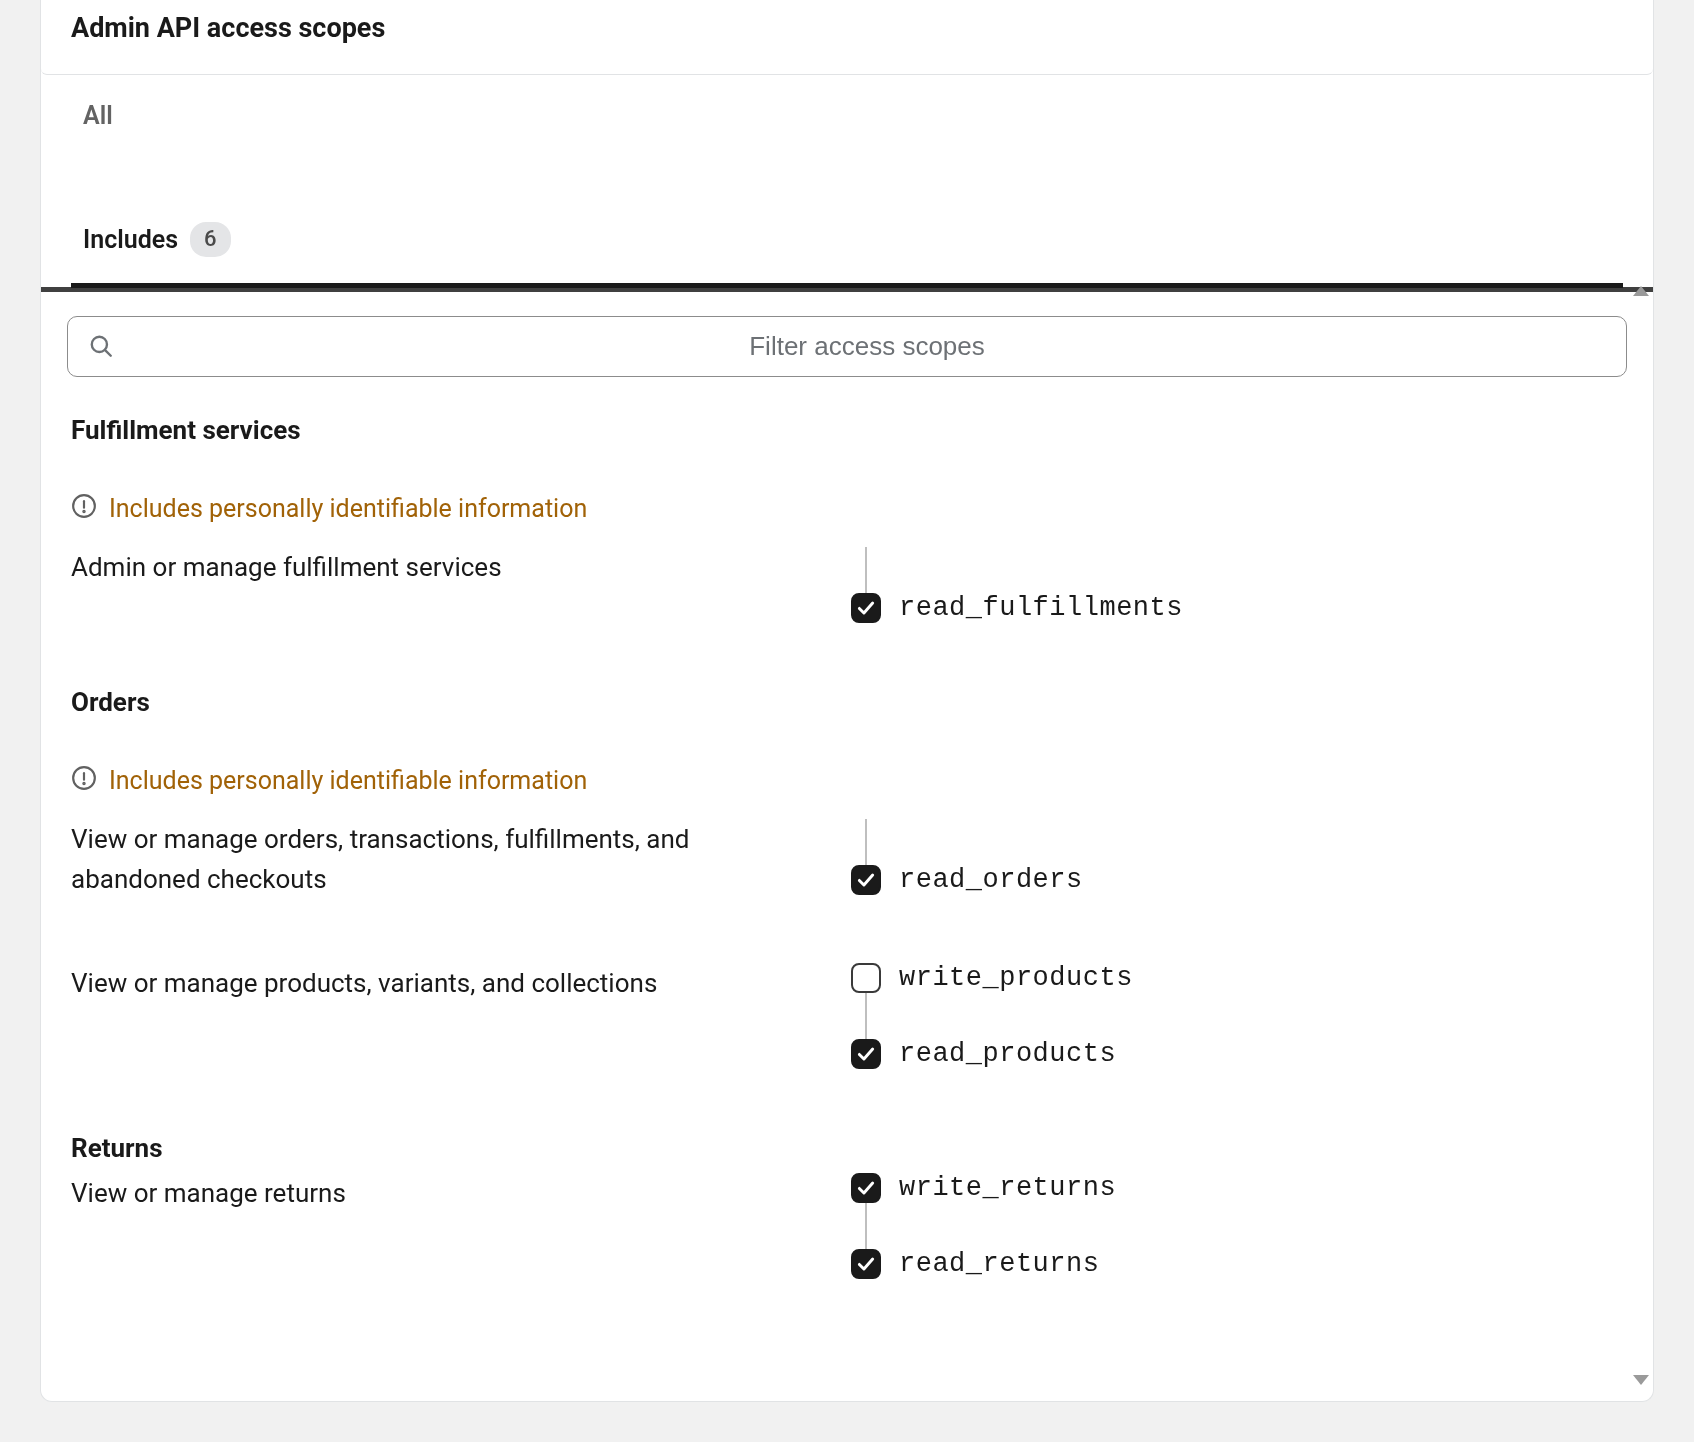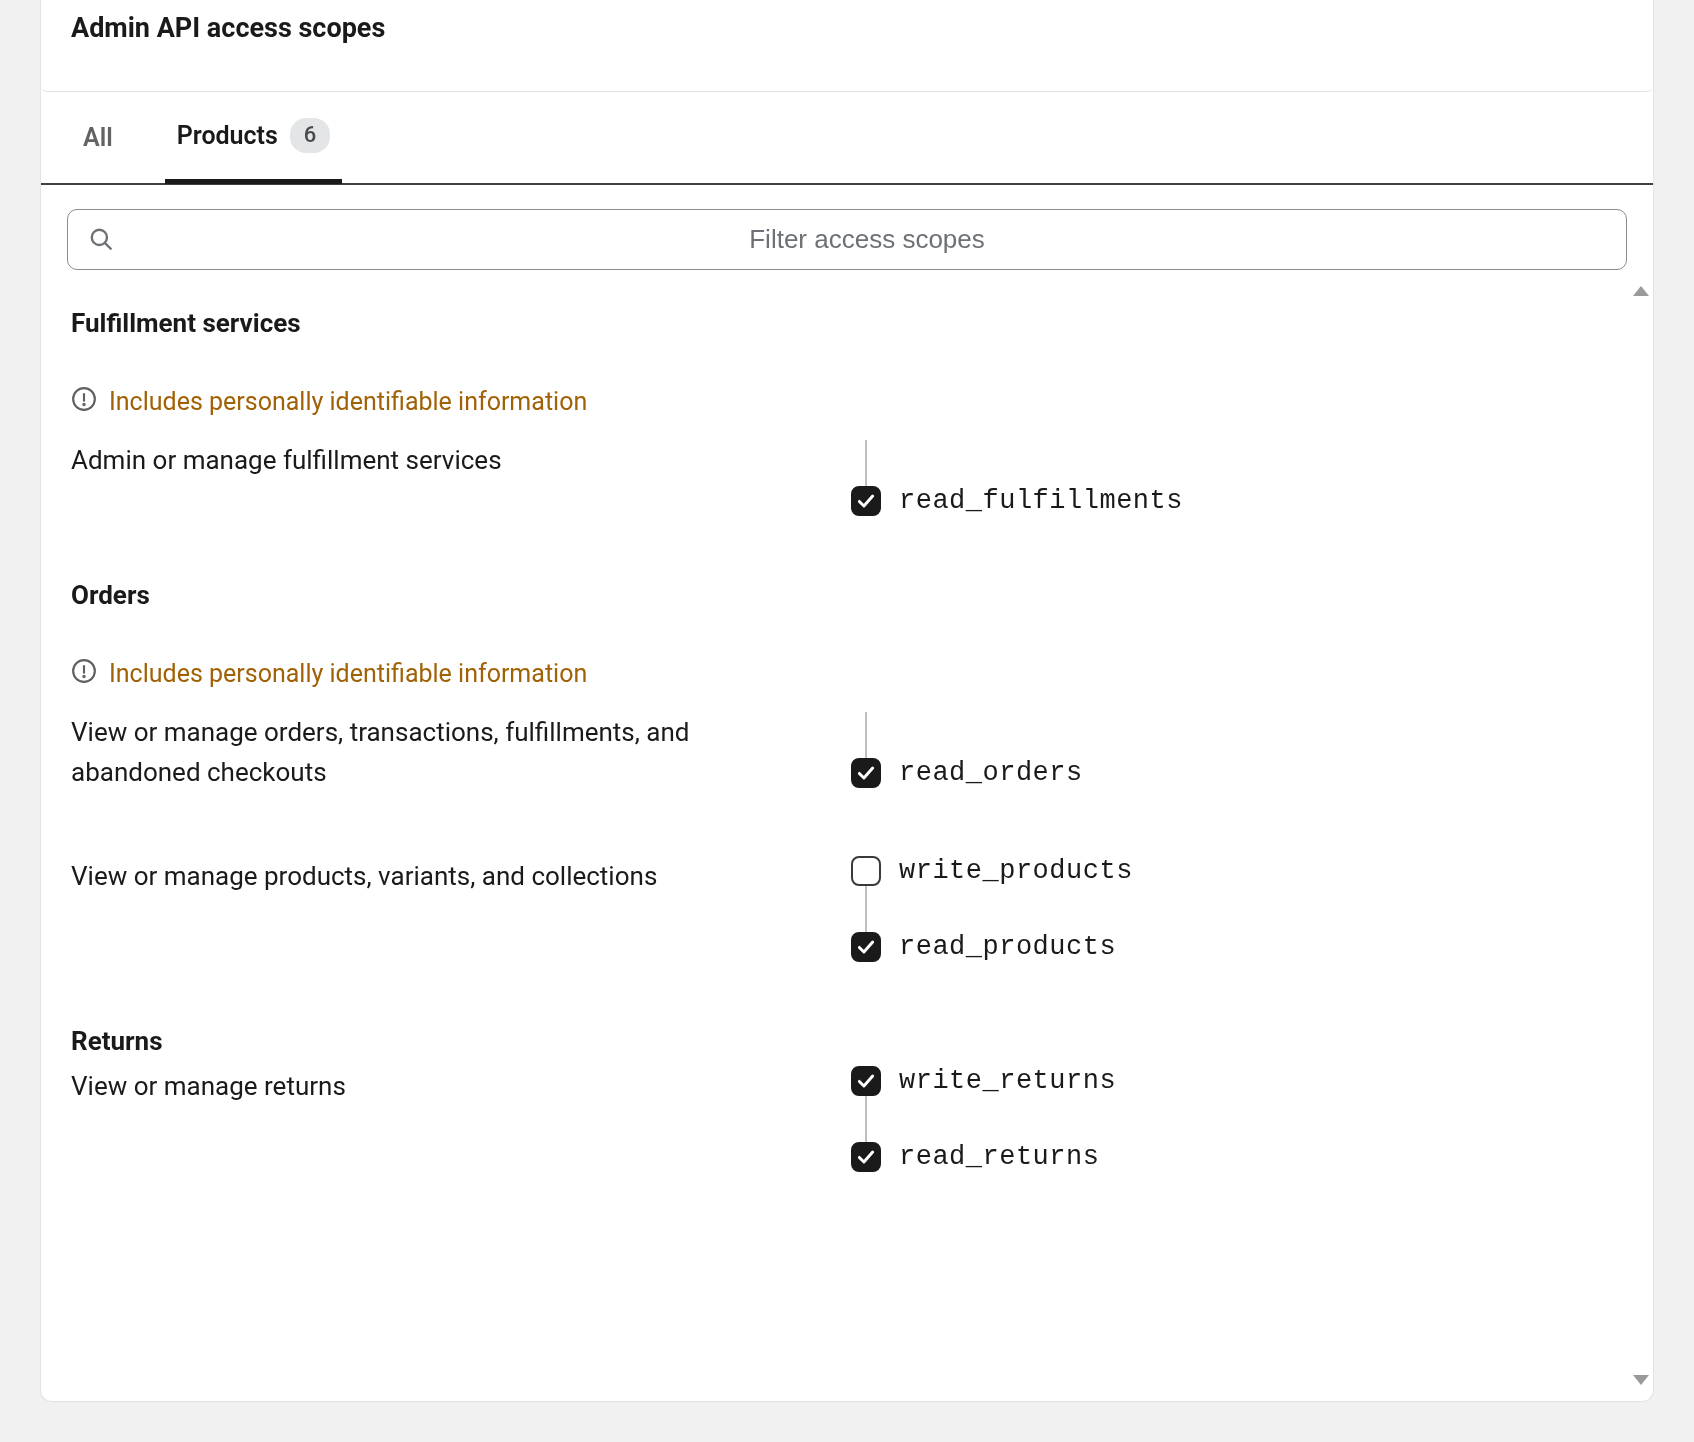--- a/index.html
+++ b/index.html
@@ -19,33 +19,34 @@
     background: #fff;
     border: 1px solid #e1e3e5;
     border-top: none;
     border-radius: 0 0 12px 12px;
     height: 100%;
     position: relative;
     display: flex;
     flex-direction: column;
   }
   .card-title-wrap {
-    padding: 12px 30px 47px 30px;
+    padding: 12px 30px 30px 30px;
     border-bottom: 1px solid #e1e3e5;
     border-radius: 6px;
   }
   .card-title {
     font-size: 27px;
     font-weight: 700;
   }
   .tabs {
     display: flex;
     gap: 40px;
     padding: 0 30px;
-    border-bottom: 2px solid #404040;
+    border-bottom: 5px solid #404040;
+    flex-direction: column;
   }
   .tab {
     padding: 26px 12px;
     font-size: 25px;
     font-weight: 600;
     color: #636363;
     cursor: pointer;
     display: flex;
     align-items: center;
     gap: 12px;
@@ -188,21 +189,21 @@
 
     <div class="card-title-wrap">
       <h2 class="card-title">Admin API access scopes</h2>
     </div>
 
     <div class="tabs">
       <div class="tab">
         <span>All</span>
       </div>
       <div class="tab active">
-        <span>Products</span>
+        <span>Includes</span>
         <span class="badge">6</span>
       </div>
     </div>
 
     <div class="search-wrap">
       <div class="search-field">
         <svg class="search-icon-svg" width="26" height="26" viewBox="0 0 24 24" fill="none" stroke="#6d7175" stroke-width="2.2" stroke-linecap="round" stroke-linejoin="round">
           <circle cx="10.5" cy="10.5" r="7"></circle>
           <line x1="21" y1="21" x2="16" y2="16"></line>
         </svg>

